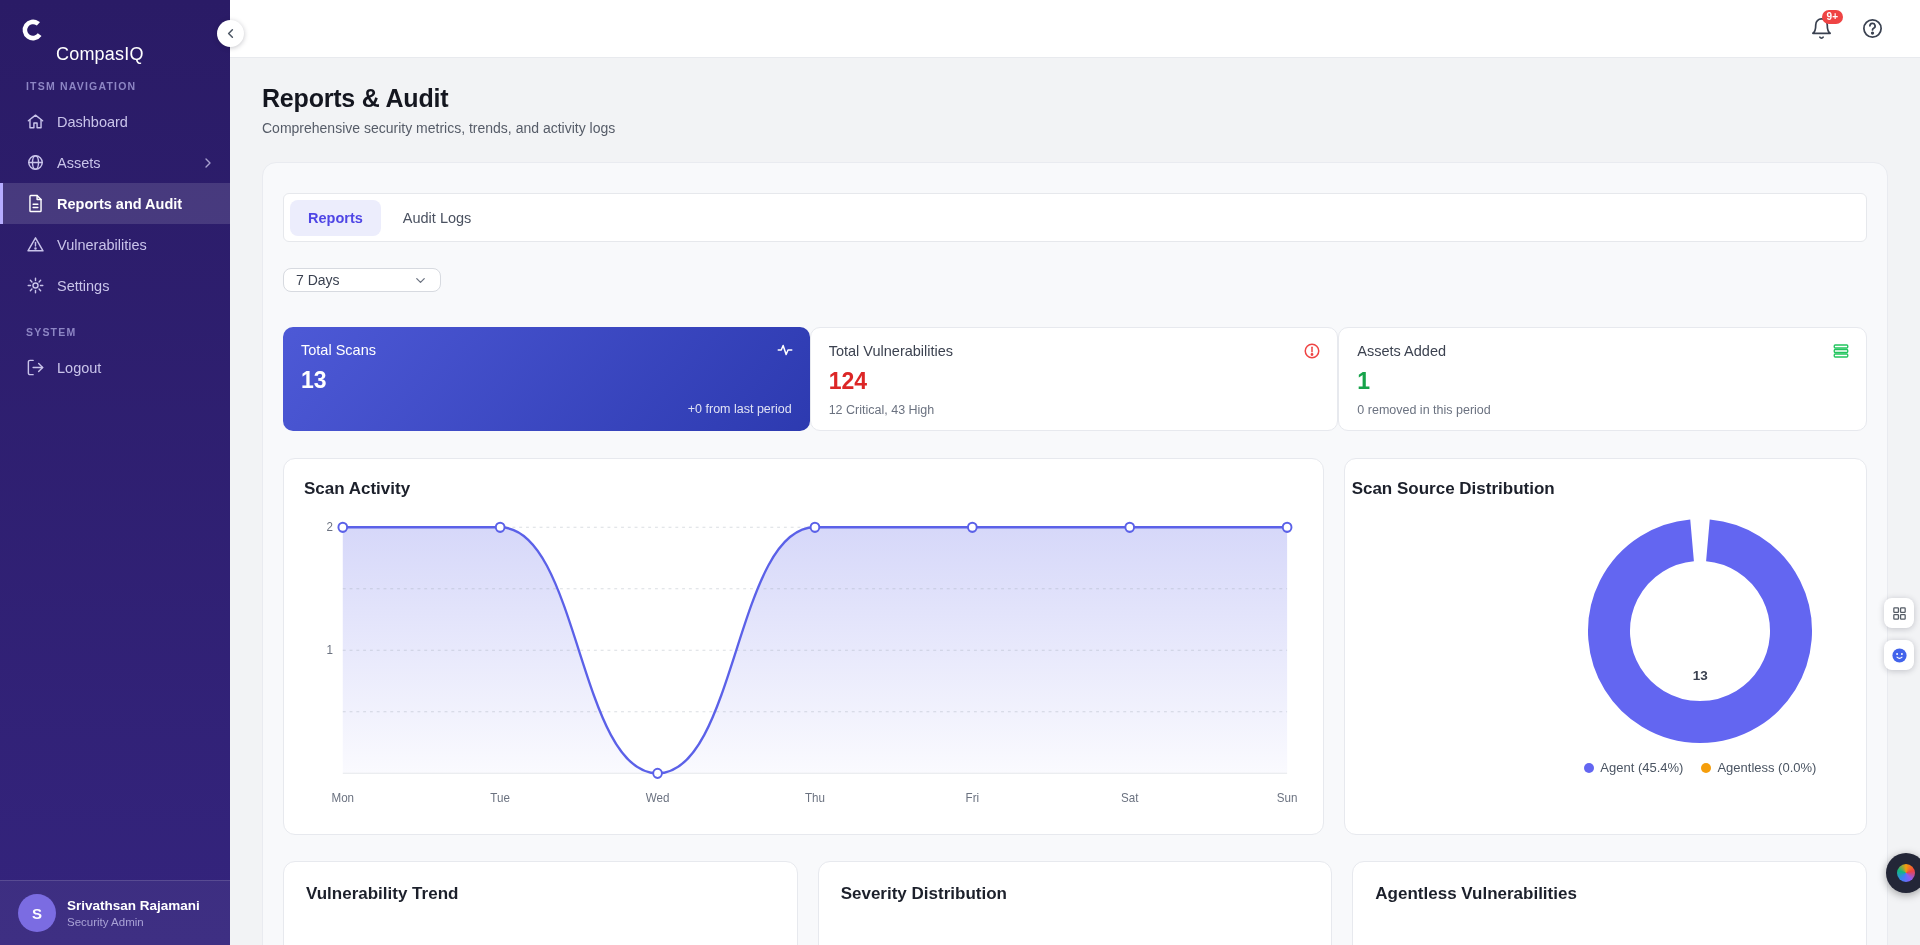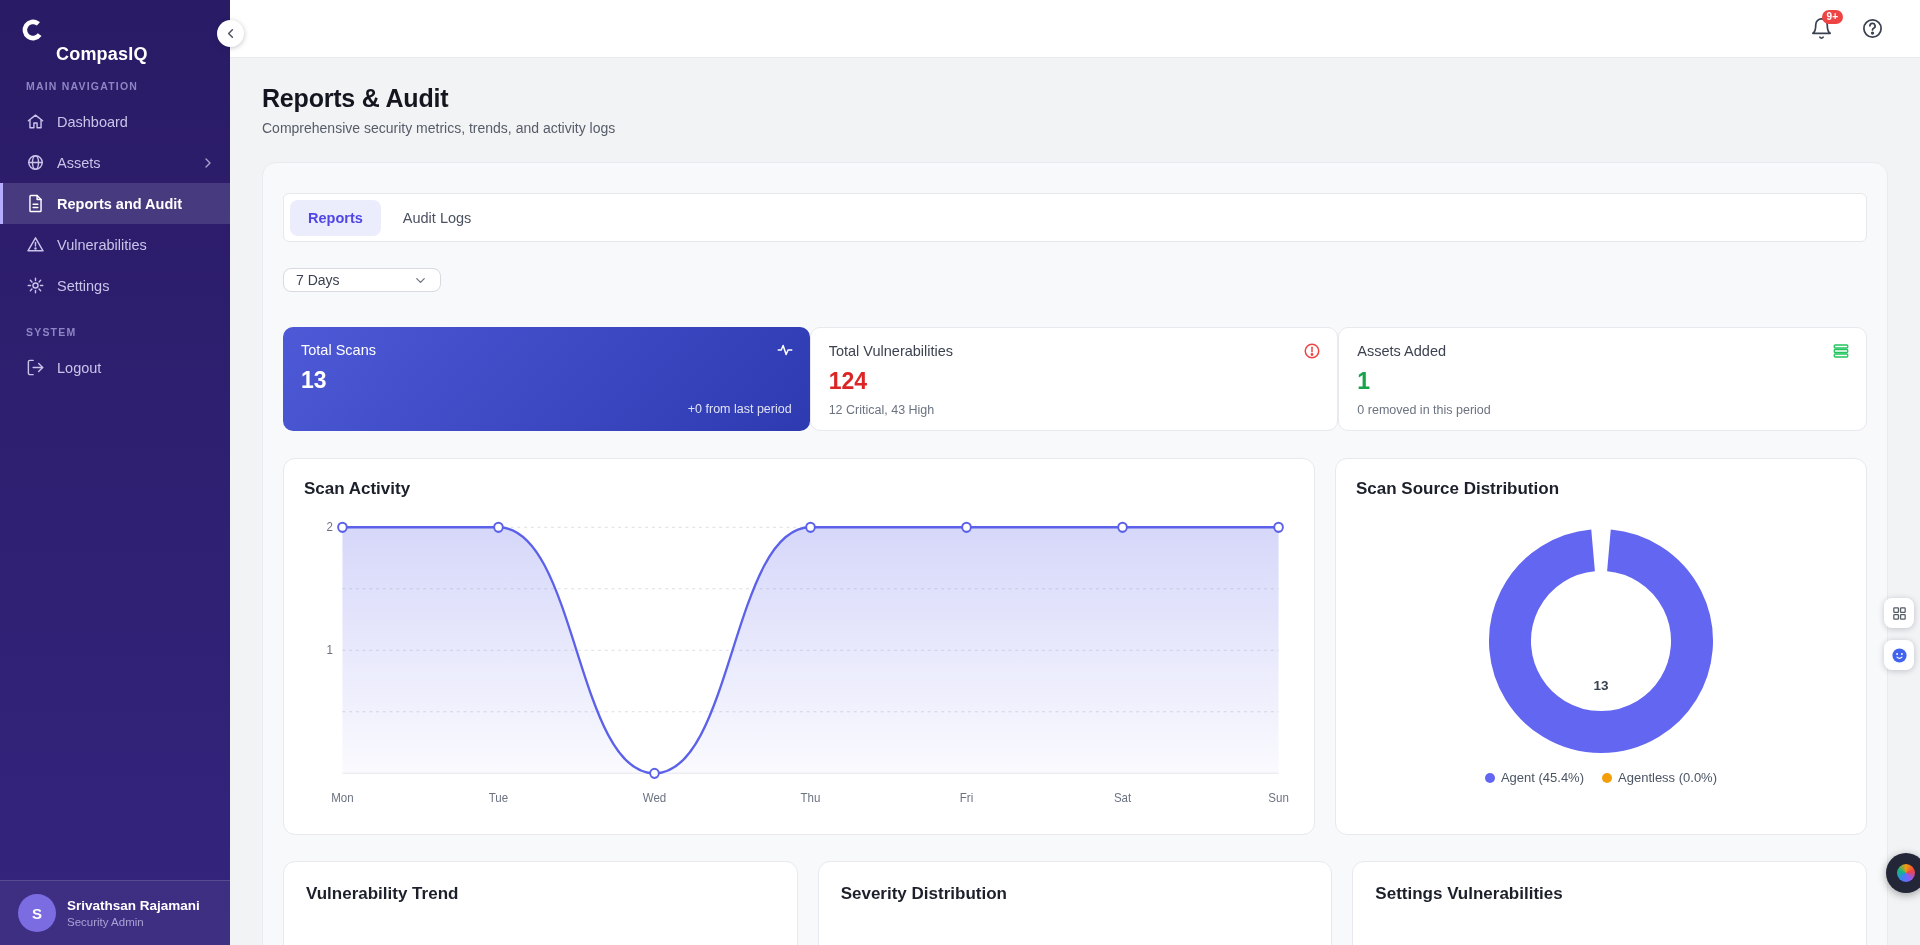--- a/index.html
+++ b/index.html
@@ -10,21 +10,21 @@
   }
   svg { display:block; }
 
   
   .sidebar {
     width:230px; min-width:230px; height:945px;
     background:linear-gradient(180deg,#2a1b66 0%,#34247d 100%);
     color:#cbc6ea; display:flex; flex-direction:column; position:relative; z-index:10;
   }
   .sidebar-header { height:60px; display:flex; align-items:center; gap:10px; padding:0 20px; }
-  .logo-text { color:#fff; font-size:18px; font-weight:700; letter-spacing:.2px;margin-top:48px; }
+  .logo-text { color:#fff; font-size:18px; font-weight:400; letter-spacing:.2px;margin-top:48px; }
   .nav-section-label { padding:20px 26px 9px; font-size:10.5px; font-weight:700; letter-spacing:1.2px; color:#8d86c4; }
   .nav-item {
     display:flex; align-items:center; gap:12px; padding:11px 14px 11px 26px;
     font-size:14.5px; color:#c9c4ea; cursor:pointer; position:relative;
   }
   .nav-item .nicon { width:19px; height:19px; flex:0 0 19px; }
   .nav-item .nicon svg { width:19px; height:19px; }
   .nav-item.active {
     background:rgba(255,255,255,0.13); color:#fff; font-weight:700;
     border-left:3px solid #b6acff; padding-left:23px;
@@ -102,21 +102,21 @@
   .stat-card.primary .stat-icon { color:#fff; }
   .v-red { color:#dc2626 !important; }
   .v-green { color:#16a34a !important; }
   .v-amber { color:#d97706 !important; }
   .i-red { color:#ef4444; } .i-green { color:#22c55e; } .i-amber { color:#f59e0b; }
 
   
   .charts-row { display:flex; gap:20px; margin-top:27px; align-items:stretch; }
   .chart-card { background:#fff; border:1px solid #e7e9ee; border-radius:12px; padding:20px; }
   .chart-card.wide { flex:2.02; }
-  .chart-card.narrow { flex:1; display:flex; flex-direction:column; }
+  .chart-card.narrow { flex:1; display:flex; flex-direction:row;padding-left:7px; }
   .chart-title { font-size:17px; font-weight:700; color:#1c202b; }
   #scan-activity-svg { width:100%; height:305px; margin-top:10px; }
   #scan-activity-svg text { font-family:"Liberation Sans",sans-serif; font-size:12px; fill:#6b7280; }
 
   .donut-area { flex:1; display:flex; flex-direction:column; align-items:center; justify-content:center; }
   .donut-wrap { position:relative; width:226px; height:226px; }
   .donut-total {
     position:absolute; left:0; right:0; top:150px; text-align:center;
     font-size:13.5px; font-weight:700; color:#3a4150;
   }
@@ -151,21 +151,21 @@
 <aside class="sidebar">
   <div class="sidebar-header">
     <span>
       <svg width="26" height="26" viewBox="0 0 24 24" fill="none">
         <circle cx="12" cy="12" r="7.5" stroke="#fff" stroke-width="4.2" stroke-dasharray="36 11" transform="rotate(35 12 12)"></circle>
       </svg>
     </span>
     <span class="logo-text">CompasIQ</span>
   </div>
 
-  <div class="nav-section-label">MAIN NAVIGATION</div>
+  <div class="nav-section-label">ITSM NAVIGATION</div>
 
   <div class="nav-item">
     <span class="nicon">
       <svg viewBox="0 0 24 24" fill="none" stroke="currentColor" stroke-width="1.8" stroke-linecap="round" stroke-linejoin="round">
           <path d="M3 11 12 4l9 7"></path>
           <path d="M5 10v10h5v-6h4v6h5V10"></path>
         </svg>
     </span>
     <span>Dashboard</span>
   </div>
@@ -392,21 +392,21 @@
       </div>
 
       <div class="bottom-row">
         <div class="bottom-card">
           <div class="chart-title">Vulnerability Trend</div>
         </div>
         <div class="bottom-card">
           <div class="chart-title">Severity Distribution</div>
         </div>
         <div class="bottom-card">
-          <div class="chart-title">Settings Vulnerabilities</div>
+          <div class="chart-title">Agentless Vulnerabilities</div>
         </div>
       </div>
 
     </div>
   </div>
 </div>
 
 <div class="edge-widgets">
   <div class="edge-btn">
     <span>

